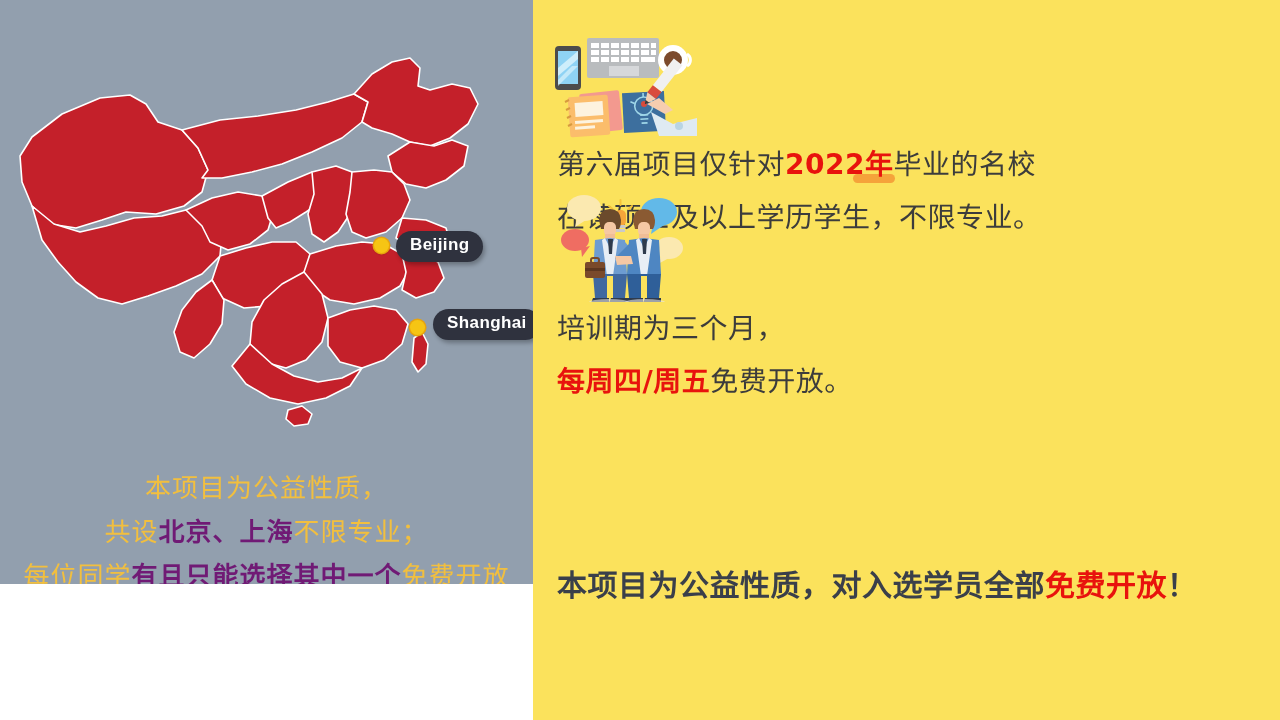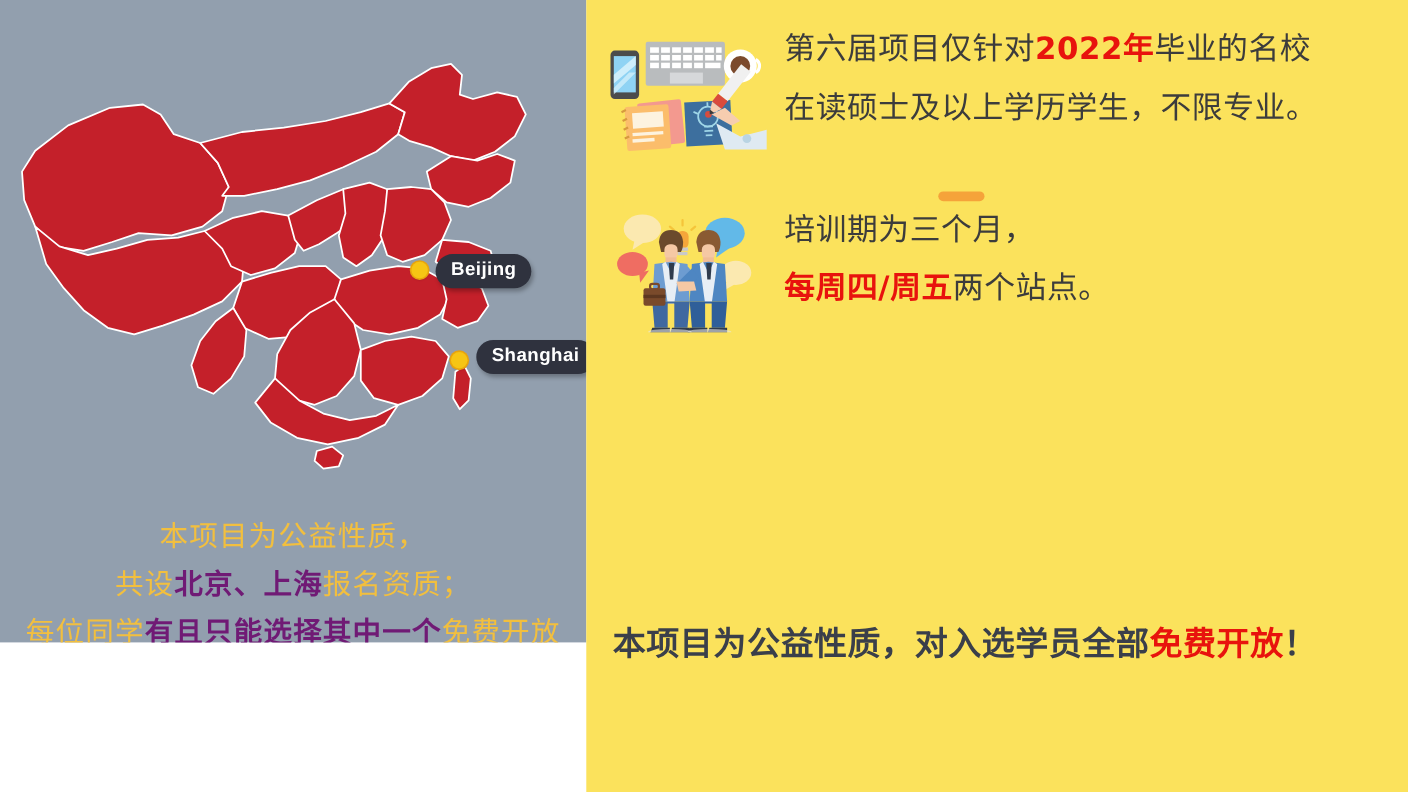--- a/index.html
+++ b/index.html
@@ -95,20 +95,21 @@
     position:absolute;
     left:320px; top:174px;
     width:42px; height:9px;
     border-radius:5px;
     background:#f5a33a;
   }
 
   .bullet {
     position:absolute;
     display:flex;
+    flex-direction:column;
     align-items:flex-start;
   }
   .bullet-1 { left:14px; top:18px; }
   .bullet-2 { left:14px; top:182px; }
 
   .bullet-icon {
     flex:0 0 auto;
     width:156px; height:120px;
     display:block;
   }
@@ -187,21 +188,21 @@
 
       <div class="city-pin beijing"></div>
       <div class="city-pin shanghai"></div>
 
       <div class="city-label beijing">Beijing</div>
       <div class="city-label shanghai">Shanghai</div>
     </div>
 
     <div class="left-caption">
       <span class="ln"><span>本项目为公益性质，</span></span>
-      <span class="ln"><span>共设</span><span class="hl">北京、上海</span><span>报名资质；</span></span>
+      <span class="ln"><span>共设</span><span class="hl">北京、上海</span><span>不限专业；</span></span>
       <span class="ln"><span>每位同学</span><span class="hl">有且只能选择其中一个</span><span>免费开放</span></span>
     </div>
   </div>
 
   <div class="right-panel">
 
     <div class="title-underline"></div>
 
     <div class="bullet bullet-1">
       <svg class="bullet-icon" viewBox="0 0 156 120" aria-hidden="true">
@@ -330,19 +331,19 @@
         </g>
 
         <path d="M68,74 L84,74 L86,82 L70,83 Z" fill="#f5c8a4"></path>
 
         <ellipse cx="62" cy="120" rx="20" ry="3" fill="#e8e8e8" opacity=".6"></ellipse>
         <ellipse cx="98" cy="120" rx="20" ry="3" fill="#e8e8e8" opacity=".6"></ellipse>
       </svg>
 
       <div class="bullet-text">
         <span class="ln"><span>培训期为三个月，</span></span>
-        <span class="ln"><span class="hl">每周四/周五</span><span>两个站点。</span></span>
+        <span class="ln"><span class="hl">每周四/周五</span><span>免费开放。</span></span>
       </div>
     </div>
 
     <div class="footer-line"><span>本项目为公益性质，对入选学员全部</span><span class="hl">免费开放</span><span>！</span></div>
   </div>
 </div>
 
 </body></html>

